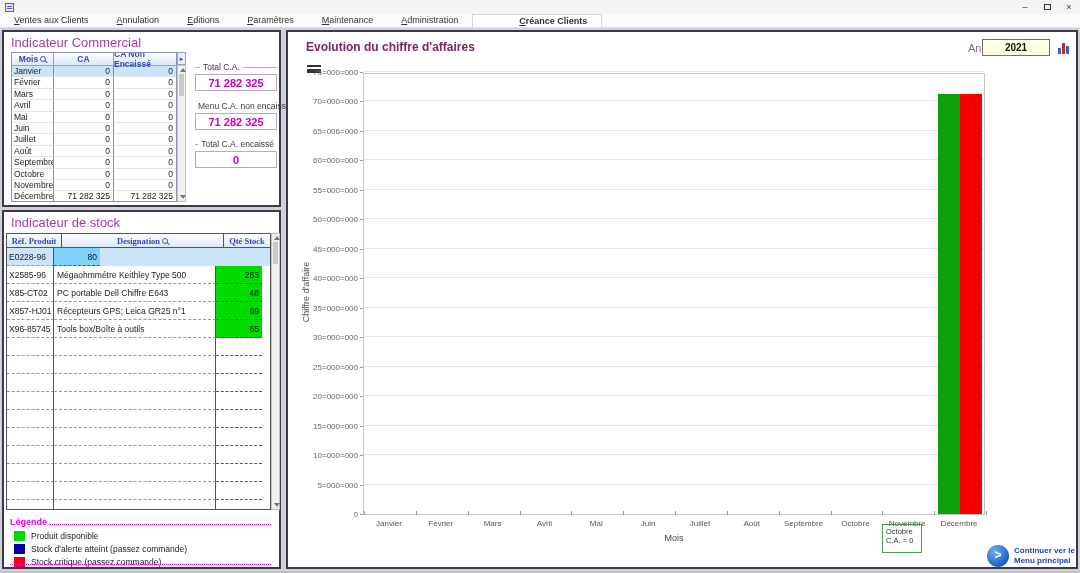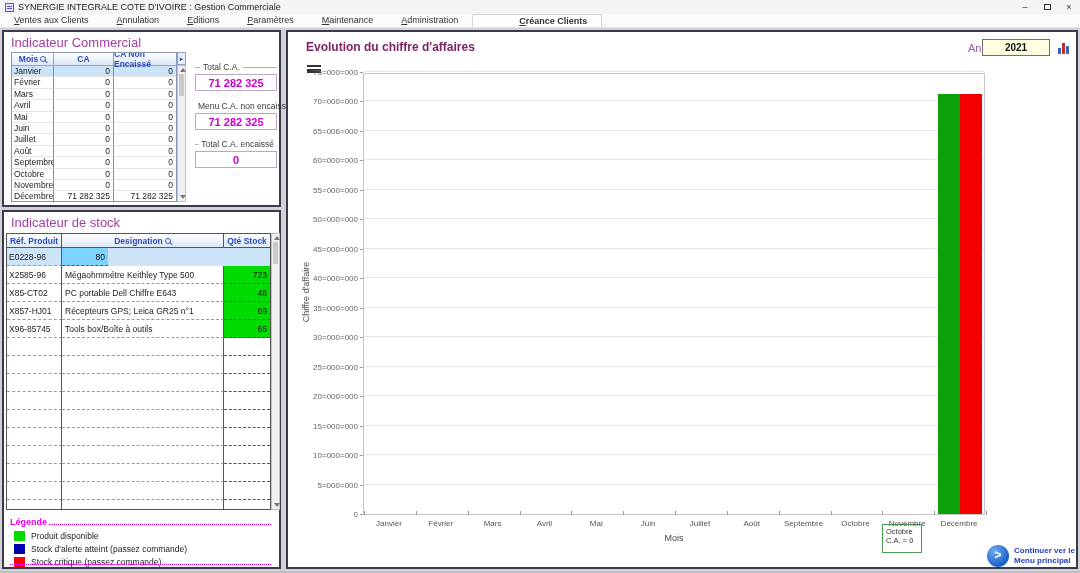--- a/index.html
+++ b/index.html
@@ -55,26 +55,26 @@
   
   .tot-group { position:absolute; left:191px; width:82px; }
   .tot-label { display:flex; align-items:center; gap:3px; font-size:8.5px; color:#3a3a3a; white-space:nowrap; }
   .tot-label::before { content:""; width:5px; border-top:1px solid #b9a6b9; }
   .tot-label::after  { content:""; flex:1; border-top:1px solid #b9a6b9; }
   .tot-box { margin-top:2px; height:17px; background:#fff; border:1px solid #c0a6c6; text-align:center;
              font-size:11px; font-weight:bold; color:#CC00CC; line-height:16px; }
 
   
   .sgrid { position:absolute; left:2px; top:21px; width:265px; height:277px; border:1px solid #555; font-size:8.5px; overflow:hidden; }
-  .sgrid-head { display:flex; height:14px; background:linear-gradient(#ffffff,#dce8f6); border-bottom:1px solid #555; color:#2B4BC0; font-weight:bold; }
+  .sgrid-head { display:flex; height:14px; background:linear-gradient(#ffffff,#dce8f6); border-bottom:1px solid #555; color:#2B4BC0; font-weight:bold;font-family:Liberation Serif, serif; }
   .sgrid-head > div { display:flex; align-items:center; justify-content:center; gap:2px; border-right:1px solid #555; }
   .sh-ref { width:55px; } .sh-des { width:162px; } .sh-qty { width:46px; border-right:none !important; }
   .s-row { display:flex; height:18px; }
   .s-row.selected { background:#CCE4F7; }
-  .s-ref { width:55px; padding:4px 0 12px 2px; border-right:1px solid #555; border-bottom:1px dashed #999; color:#222; overflow:hidden; }
+  .s-ref { width:47px; padding:4px 0 12px 2px; border-right:1px solid #555; border-bottom:1px dashed #999; color:#222; overflow:hidden; }
   .s-des { width:162px; padding:4px 0 0 3px; border-right:1px solid #555; border-bottom:1px dashed #999; color:#222; overflow:hidden; white-space:nowrap; }
   .s-qty { width:46px; padding:4px 3px 0 0; text-align:right; border-bottom:1px dashed #555; color:#111; }
   .s-qty.green { background:#00DC00; }
   .s-qty.green-sel { background:#7dd3fc; }
   .sgrid-sb { position:absolute; left:267px; top:21px; width:9px; height:277px; background:#f0f0f0; border:1px solid #c2c2c2; }
 
   
   .leg-title { position:absolute; left:6px; top:305px; right:8px; display:flex; align-items:baseline; gap:2px;
                font-size:9px; font-weight:bold; color:#F000F0; }
   .leg-title::after { content:""; flex:1; border-bottom:1px dotted #F000F0; }
@@ -126,21 +126,20 @@
 
   .bottom-strip { position:absolute; left:0; top:571px; width:1080px; height:2px; background:#c0c0c4; }
 </style>
 </head>
 <body>
 
 <div class="screen">
 
   <div class="titlebar">
     <span class="app-ico"></span>
-    <span class="win-title">SYNERGIE INTEGRALE COTE D'IVOIRE : Gestion Commerciale</span>
     <span class="win-ctls">
         <span class="ctl">–</span>
         <span class="ctl"><span class="ctl-box"></span></span>
         <span class="ctl">×</span>
       </span>
   </div>
 
   <div class="menubar">
       <div class="menu-item"><u>V</u>entes aux Clients</div>
       <div class="menu-item"><u>A</u>nnulation</div>
@@ -270,21 +269,21 @@
           </div>
         </div>
         <div id="sbody">
             <div class="s-row selected">
               <div class="s-ref">E0228-96</div>
               <div class="s-qty green-sel">80</div>
             </div>
             <div class="s-row">
               <div class="s-ref">X2585-96</div>
               <div class="s-des">Mégaohmmétre Keithley Type 500</div>
-              <div class="s-qty green">723</div>
+              <div class="s-qty green">263</div>
             </div>
             <div class="s-row">
               <div class="s-ref">X85-CT02</div>
               <div class="s-des">PC portable Dell Chiffre E643</div>
               <div class="s-qty green">48</div>
             </div>
             <div class="s-row">
               <div class="s-ref">X857-HJ01</div>
               <div class="s-des">Récepteurs GPS; Leica GR25 n°1</div>
               <div class="s-qty green">69</div>

